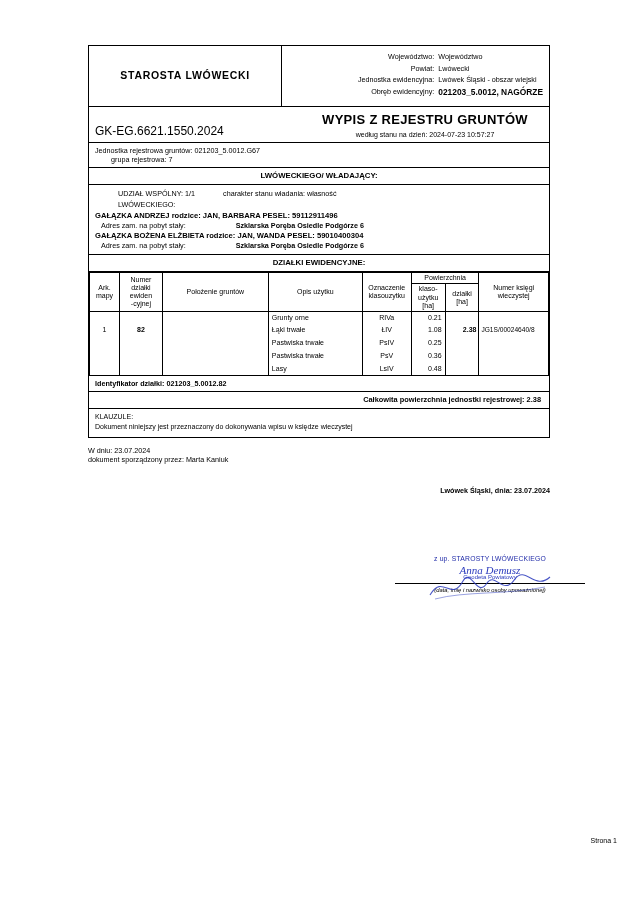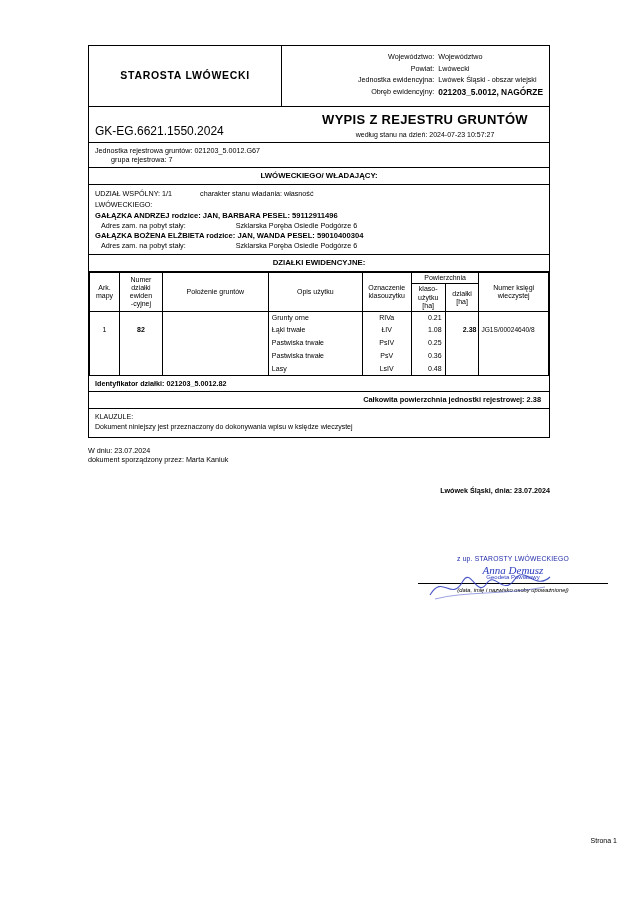--- a/index.html
+++ b/index.html
@@ -109,24 +109,24 @@
   .sect-title {
     text-align: center;
     font-weight: bold;
     font-size: 7.8px;
     padding: 3.5px 0;
   }
   .owners {
     padding: 4px 6px 4px 6px;
     font-size: 7.2px;
   }
-  .owners .r { margin-bottom: 2px; }
+  .owners .r { margin-bottom: 2px; margin-left: 23px; }
   .owners .nm { font-weight: bold; font-size: 7.6px; margin-top: 1.5px; }
   .owners .addr { padding-left: 6px; }
-  .owners .addr .a2 { display: inline-block; padding-left: 48px; }
+  .owners .addr .a2 { display: inline-block; padding-left: 48px; font-weight: bold; }
 
   
   table.dz {
     width: 100%;
     border-collapse: collapse;
     font-size: 7px;
   }
   table.dz th, table.dz td {
     border: 1px solid #000;
     padding: 1px 2px;
@@ -158,21 +158,21 @@
   .klauz .k1 { margin-bottom: 2px; }
 
   .after {
     position: absolute;
     left: 88px;
     width: 462px;
     font-size: 7.2px;
   }
   .sig-area {
     position: absolute;
-    left: 418px;
+    left: 395px;
     top: 555px;
     width: 190px;
     text-align: center;
     font-size: 6.6px;
   }
   .sig-line {
     border-bottom: 1px solid #000;
     height: 1px;
     margin: 2px 0 3px 0;
   }

